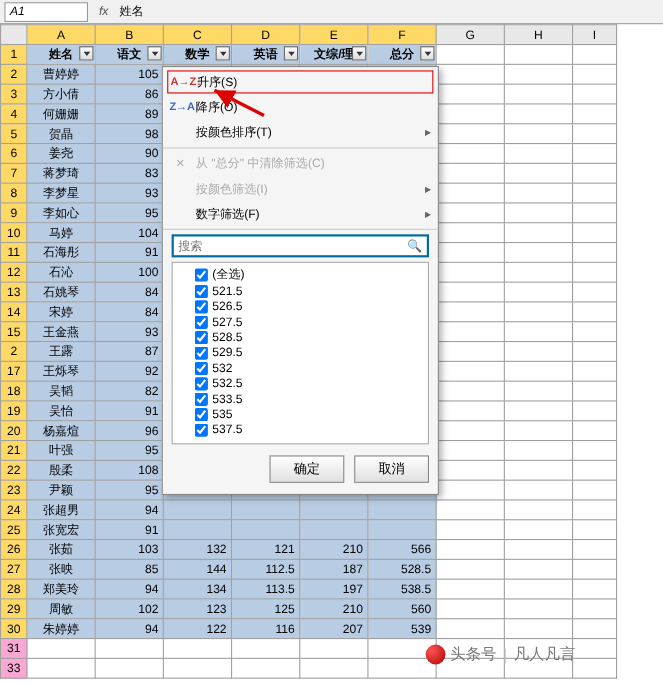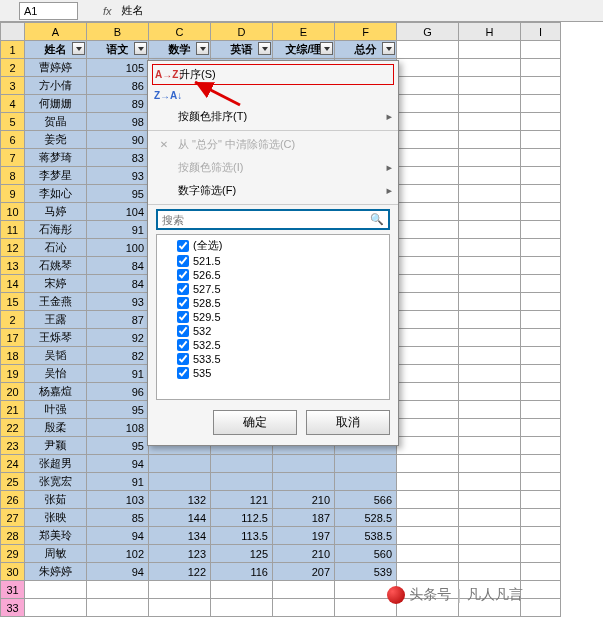--- a/index.html
+++ b/index.html
@@ -1,18 +1,18 @@
 <!DOCTYPE html>
 <html><head>
 <meta charset="utf-8">
 <style>
 * { box-sizing: border-box; margin: 0; padding: 0; }
 body { font-family: "Microsoft YaHei", Arial, sans-serif; font-size: 11px; background: #fff; width: 603px; height: 622px; overflow: hidden; position: relative; }
 .formula-bar { display: flex; align-items: center; height: 22px; border-bottom: 1px solid #a0a0a0; background: #f0f0f0; }
-.name-box { width: 59px; border: 1px solid #999; background: #fff; padding: 2px 4px; margin: 0 19px; text-align: left; }
+.name-box { width: 76px; border: 1px solid #999; background: #fff; padding: 2px 4px; margin: 0 4px; text-align: left; font-style: italic; }
 .fx { font-style: italic; color: #555; margin: 0 6px; }
 .fx-val { padding: 2px 4px; }
 table.sheet { border-collapse: collapse; table-layout: fixed; }
 table.sheet th, table.sheet td { border: 1px solid #a0a0a0; height: 18px; font-size: 11px; }
 .corner { width: 24px; height: 18px; background: #e8e8e8; border: 1px solid #888; }
 .colh { background: #e8e8e8; text-align: center; font-weight: normal; width: 62px; }
 .colh.sel { background: #ffd966; }
 .rowh { background: #f9a8d4; text-align: center; font-weight: normal; width: 24px; }
 .rowh.sel { background: #ffd966; }
 td.cell { background: #b8cce4; text-align: center; }
@@ -29,21 +29,21 @@
 .menu-sep { height: 1px; background: #ccc; margin: 2px 0; }
 .menu-label { flex: 1; }
 .sub-ind { color: #666; }
 .search-row { margin: 4px 8px; display: flex; align-items: center; border: 2px solid #0369a1; background: #fff; padding: 2px 4px; }
 .search-row input { border: none; flex: 1; font-size: 11px; outline: none; }
 .search-row .mag { color: #2a6dd4; }
 .list-box { margin: 2px 8px; border: 1px solid #aaa; background: #fff; height: 166px; overflow: hidden; padding: 2px; }
 .list-box .li { display: flex; align-items: center; padding: 1px 0 1px 18px; font-size: 11px; }
 .list-box .li input { margin-right: 4px; width: 12px; height: 12px; }
 .btn-row { text-align: right; padding: 8px; }
-.btn { display: inline-block; width: 84px; padding: 3px 0; text-align: center; border: 1px solid #888; background: linear-gradient(#fff,#e0e0e0); margin-left: 6px; cursor: pointer; font-size: 12px; }
+.btn { display: inline-block; width: 68px; padding: 3px 0; text-align: center; border: 1px solid #888; background: linear-gradient(#fff,#e0e0e0); margin-left: 6px; cursor: pointer; font-size: 12px; }
 .redarrow { position: absolute; left: 190px; top: 80px; }
 .redarrow svg { overflow: visible; }
 .watermark { position: absolute; bottom: 18px; right: 80px; display: flex; align-items: center; color: #777; font-size: 14px; }
 .watermark .logo { width: 18px; height: 18px; border-radius: 50%; background: radial-gradient(circle at 30% 30%, #f55, #a00); margin-right: 4px; }
 .watermark .sep { margin: 0 6px; color: #bbb; }
 </style>
 </head>
 <body>
 
 <div class="formula-bar">
@@ -455,20 +455,21 @@
     </tbody>
 </table>
 
 <div class="menu">
   <div class="menu-item hl">
     <span class="menu-icon" style="color:#c33;font-weight:bold">A→Z↓</span>
     <span class="menu-label">升序(S)</span>
   </div>
   <div class="menu-item">
     <span class="menu-icon" style="color:#36c;font-weight:bold">Z→A↓</span>
+    <span class="menu-label">降序(O)</span>
   </div>
   <div class="menu-item">
     <span class="menu-icon"></span>
     <span class="menu-label">按颜色排序(T)</span>
     <span class="sub-ind">▸</span>
   </div>
   <div class="menu-sep"></div>
   <div class="menu-item dis">
     <span class="menu-icon">✕</span>
     <span class="menu-label">从 "总分" 中清除筛选(C)</span>
@@ -521,20 +522,24 @@
         <input type="checkbox" checked="" style="">
         <span>532.5</span>
       </div>
       <div class="li">
         <input type="checkbox" checked="" style="">
         <span>533.5</span>
       </div>
       <div class="li">
         <input type="checkbox" checked="" style="">
         <span>535</span>
+      </div>
+      <div class="li">
+        <input type="checkbox" checked="" style="">
+        <span>537.5</span>
       </div>
     </div>
   <div class="btn-row">
     <span class="btn">确定</span>
     <span class="btn">取消</span>
   </div>
 </div>
 
 <div class="redarrow">
   <svg width="60" height="30">

